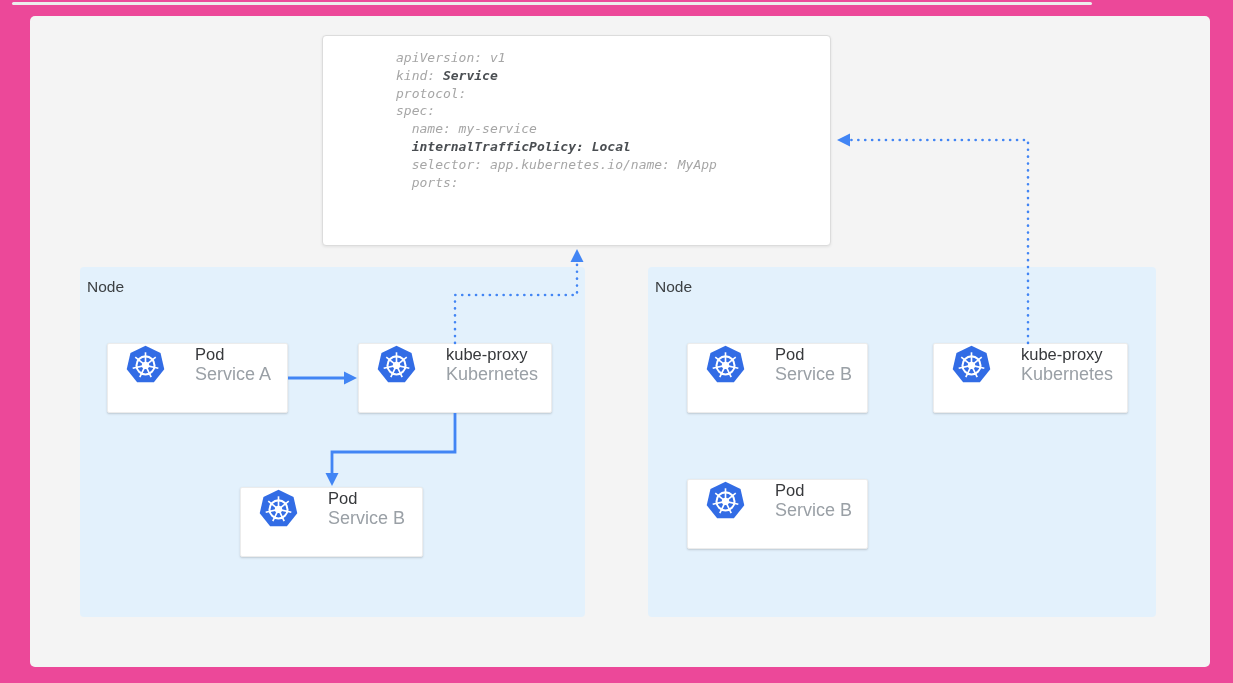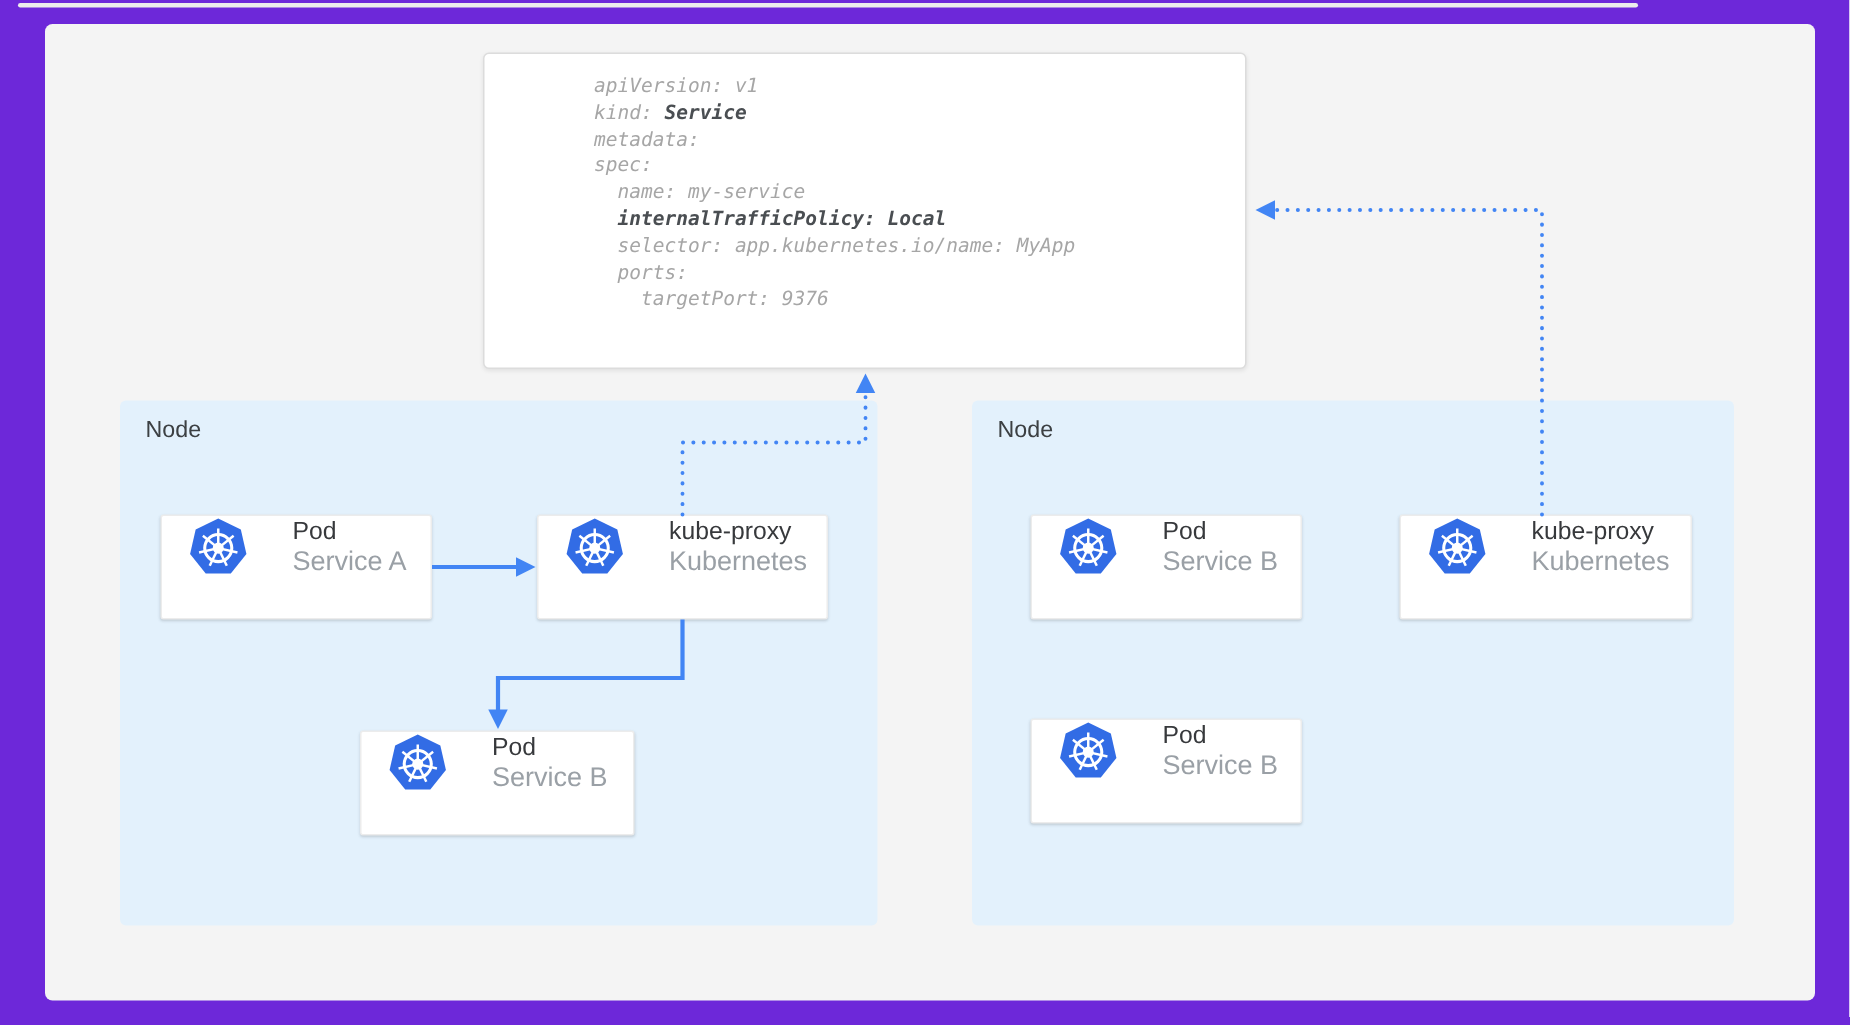--- a/index.html
+++ b/index.html
@@ -1,20 +1,20 @@
 <!DOCTYPE html>
 <html><head>
 <meta charset="utf-8">
 <style>
   html, body { margin: 0; padding: 0; background: #ffffff; }
   .page {
     position: relative;
     width: 1233px; height: 683px;
     overflow: hidden;
-    background: #6d28d9;
+    background: #ec4899;
     font-family: "Liberation Sans", sans-serif;
   }
   .top-divider {
     position: absolute;
     left: 12px; top: 2px;
     width: 1080px; height: 3px;
     border-radius: 2px;
     background: #ececec;
   }
   .canvas {
@@ -52,21 +52,21 @@
   
   .node {
     position: absolute;
     background: #e3f1fc;
     border-radius: 4px;
   }
   .node-left  { left: 80px;  top: 267px; width: 505px; height: 350px; }
   .node-right { left: 648px; top: 267px; width: 508px; height: 350px; }
   .node-label {
     position: absolute;
-    left: 17px; top: 11px;
+    left: 7px; top: 11px;
     font-size: 15.5px;
     color: #3c4043;
   }
   
   .card {
     position: absolute;
     box-sizing: border-box;
     background: #ffffff;
     border: 1px solid #ececec;
     border-radius: 2px;
@@ -127,27 +127,26 @@
 
 <div class="page">
 
   <div class="top-divider"></div>
 
   <div class="canvas"></div>
 
   <div class="yaml-panel">
     <div class="yline"><span>apiVersion: v1</span></div>
     <div class="yline"><span>kind: </span><span class="b">Service</span></div>
-    <div class="yline"><span>metadata:</span></div>
+    <div class="yline"><span>protocol:</span></div>
     <div class="yline"><span>spec:</span></div>
     <div class="yline"><span>  name: my-service</span></div>
     <div class="yline"><span>  </span><span class="b">internalTrafficPolicy: Local</span></div>
     <div class="yline"><span>  selector: app.kubernetes.io/name: MyApp</span></div>
     <div class="yline"><span>  ports:</span></div>
-    <div class="yline"><span>    targetPort: 9376</span></div>
   </div>
 
   <div class="node node-left">
     <div class="node-label">Node</div>
 
     <div class="card pod-a">
       <svg class="k8s-icon">
           <use href="#k8s"></use>
         </svg>
       <div class="card-text">

